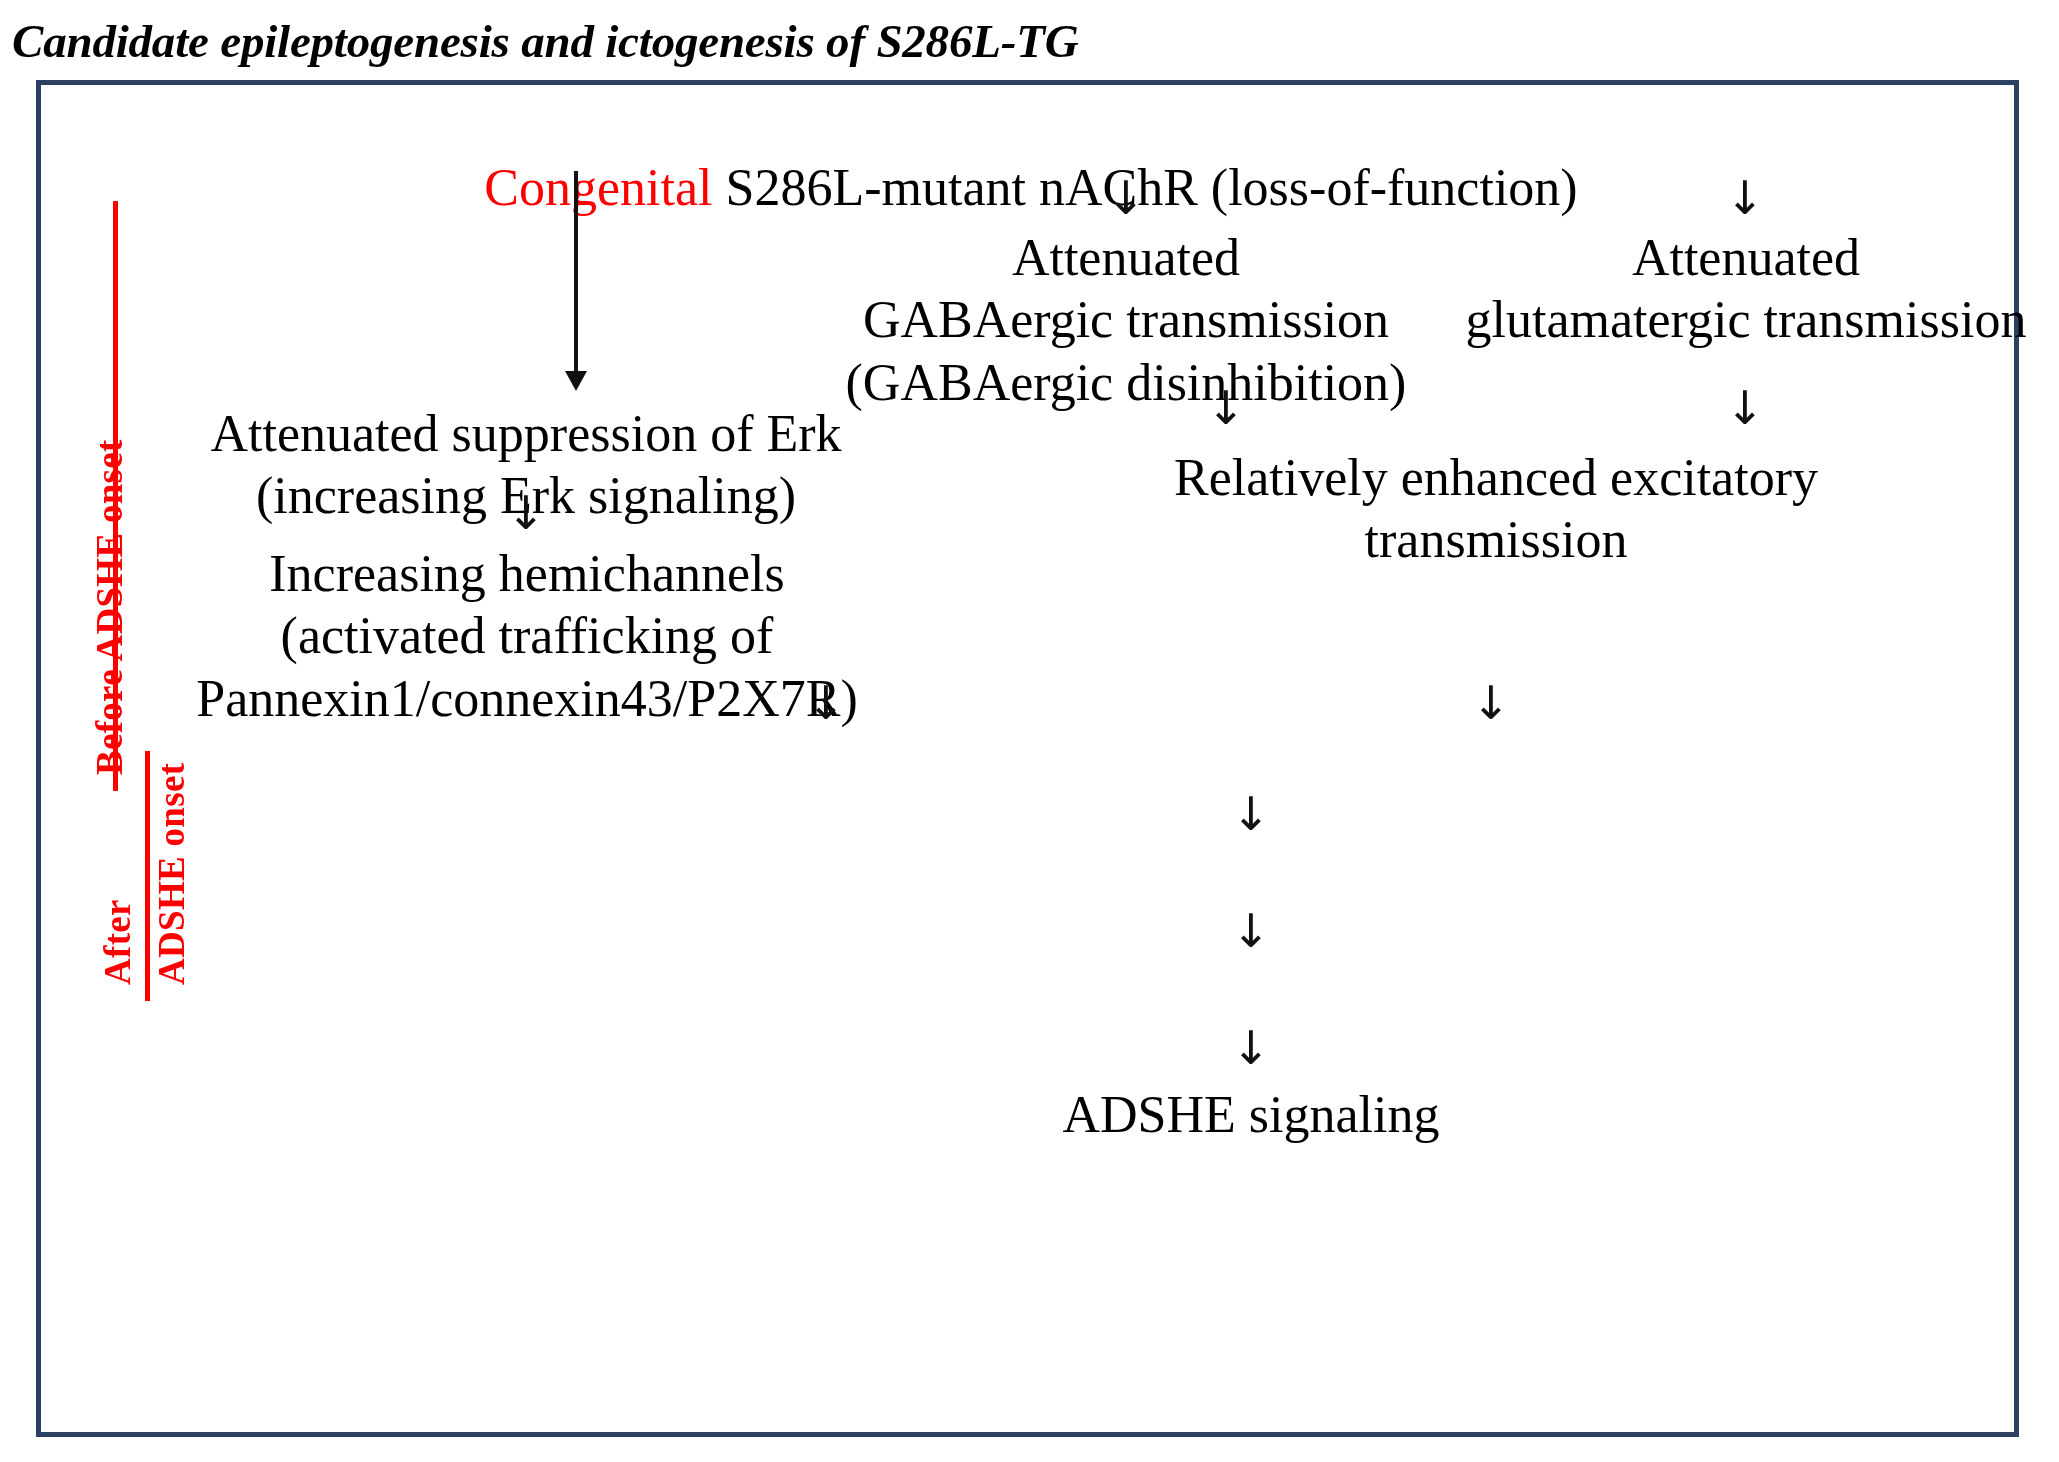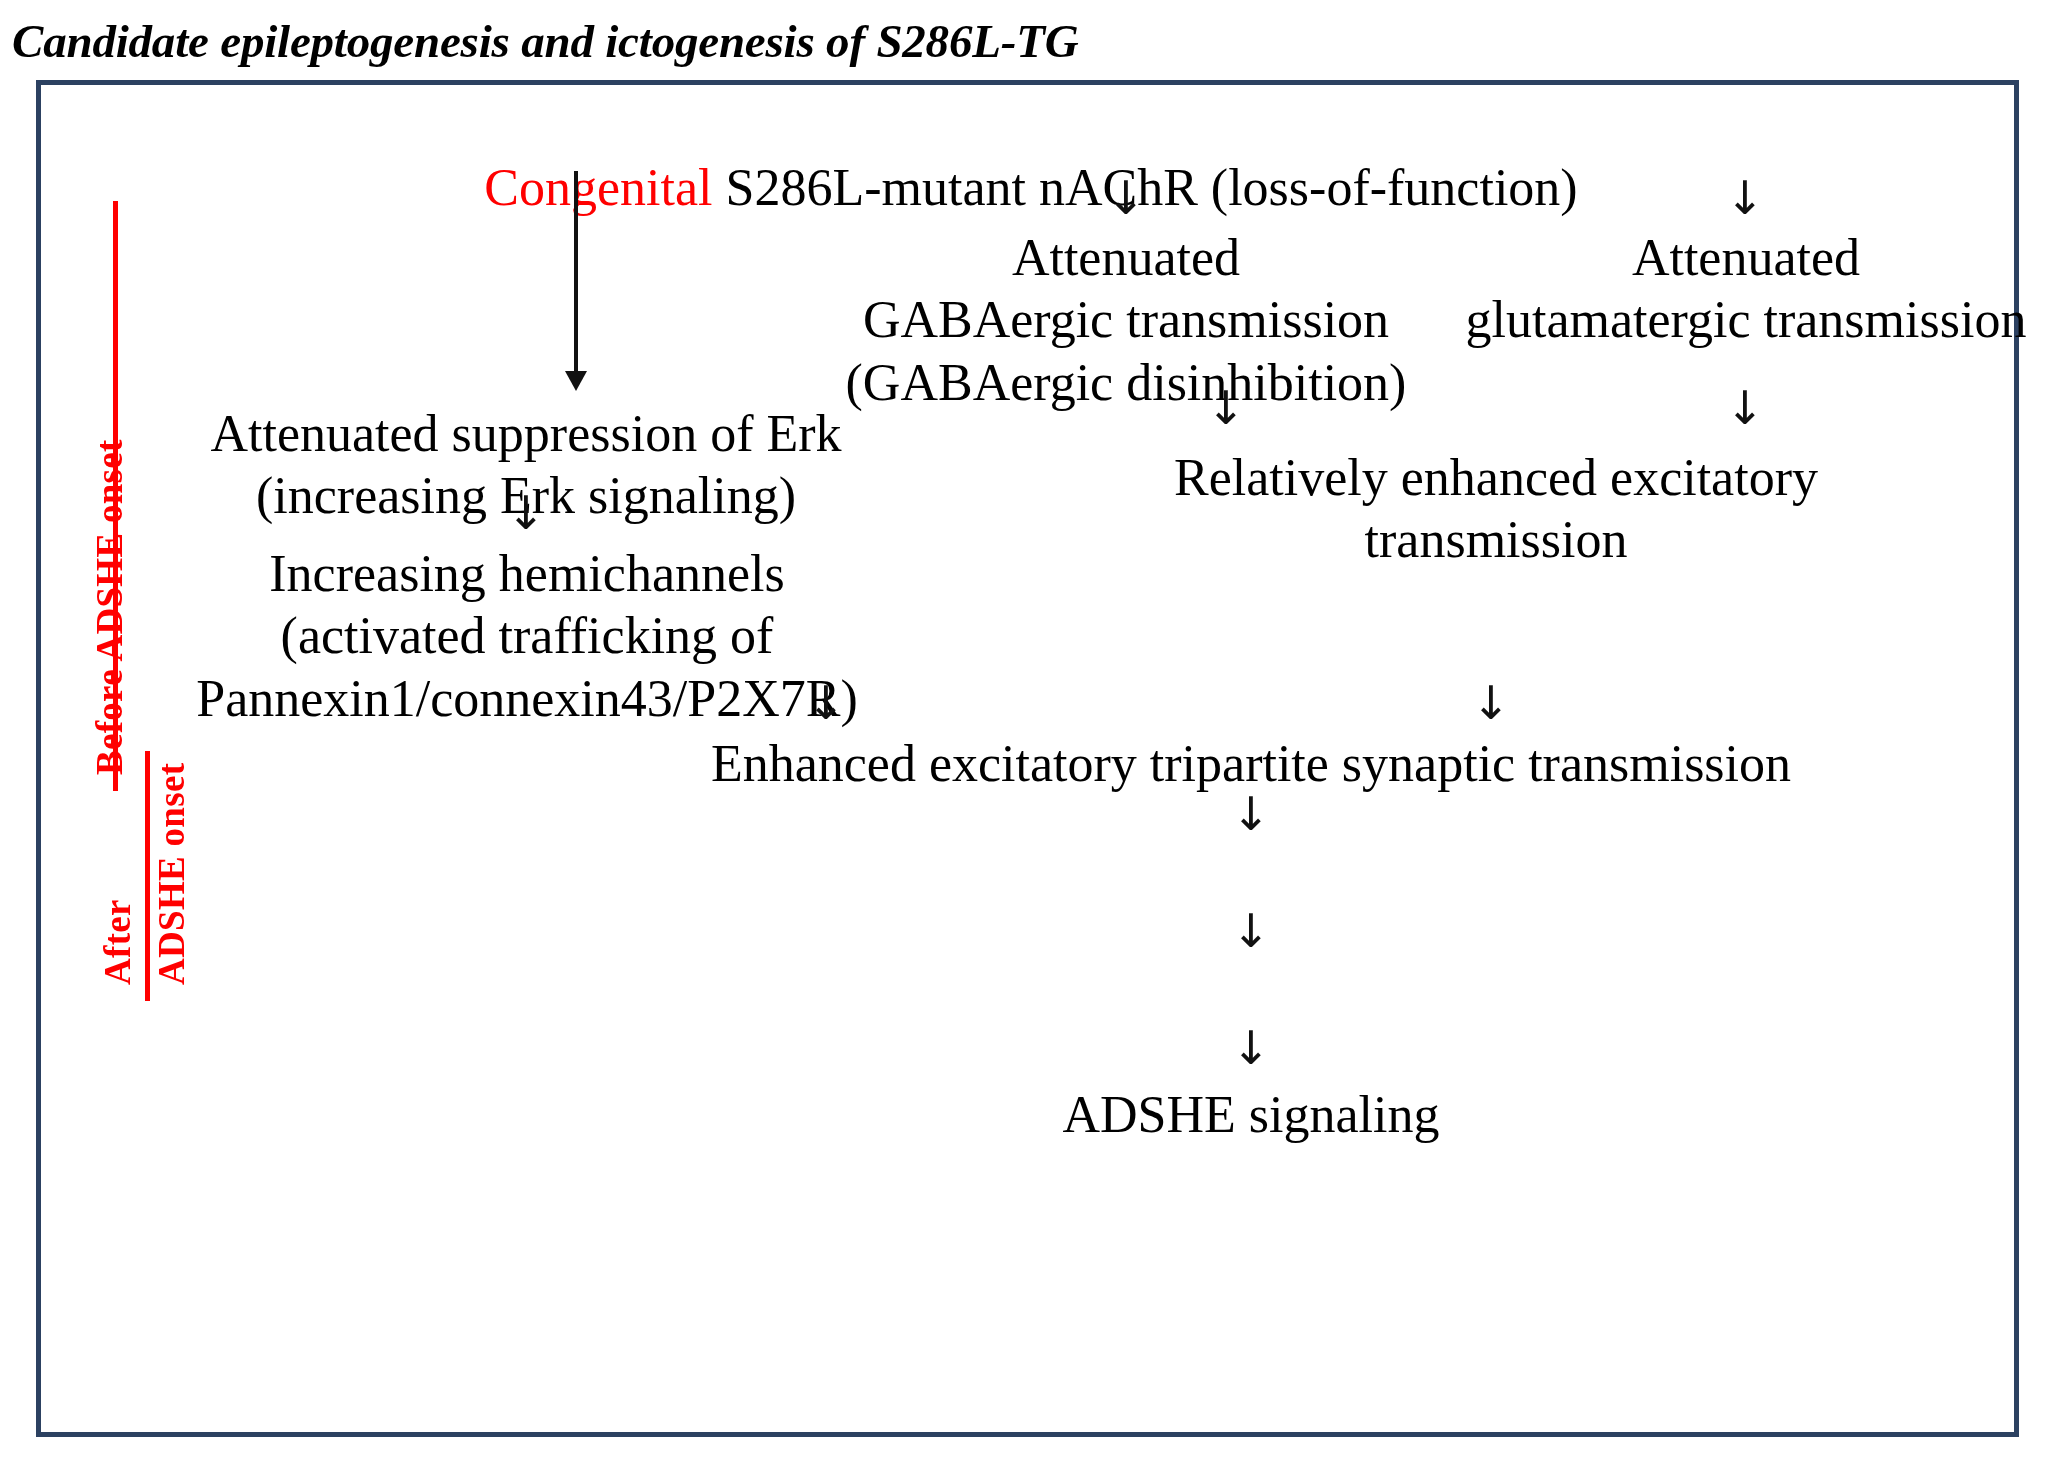--- a/index.html
+++ b/index.html
@@ -154,21 +154,20 @@
     <div class="arrow" style="left:460px; top:405px; width:50px;">↓</div>
 
     <div class="node" style="left:96px; top:458px; width:780px;text-align:center;">Increasing hemichannels
 (activated trafficking of
 Pannexin1/connexin43/P2X7R)</div>
 
     <div class="arrow" style="left:760px; top:595px; width:50px;">↓</div>
 
     <div class="arrow" style="left:1425px; top:595px; width:50px;">↓</div>
 
-    <div class="node" style="left:620px; top:648px; width:1180px;">Enhanced excitatory tripartite synaptic transmission</div>
 
     <div class="arrow" style="left:1185px; top:706px; width:50px;">↓</div>
 
 
     <div class="arrow" style="left:1185px; top:823px; width:50px;">↓</div>
 
 
     <div class="arrow" style="left:1185px; top:940px; width:50px;">↓</div>
 
     <div class="node" style="left:620px; top:999px; width:1180px;">ADSHE signaling</div>

